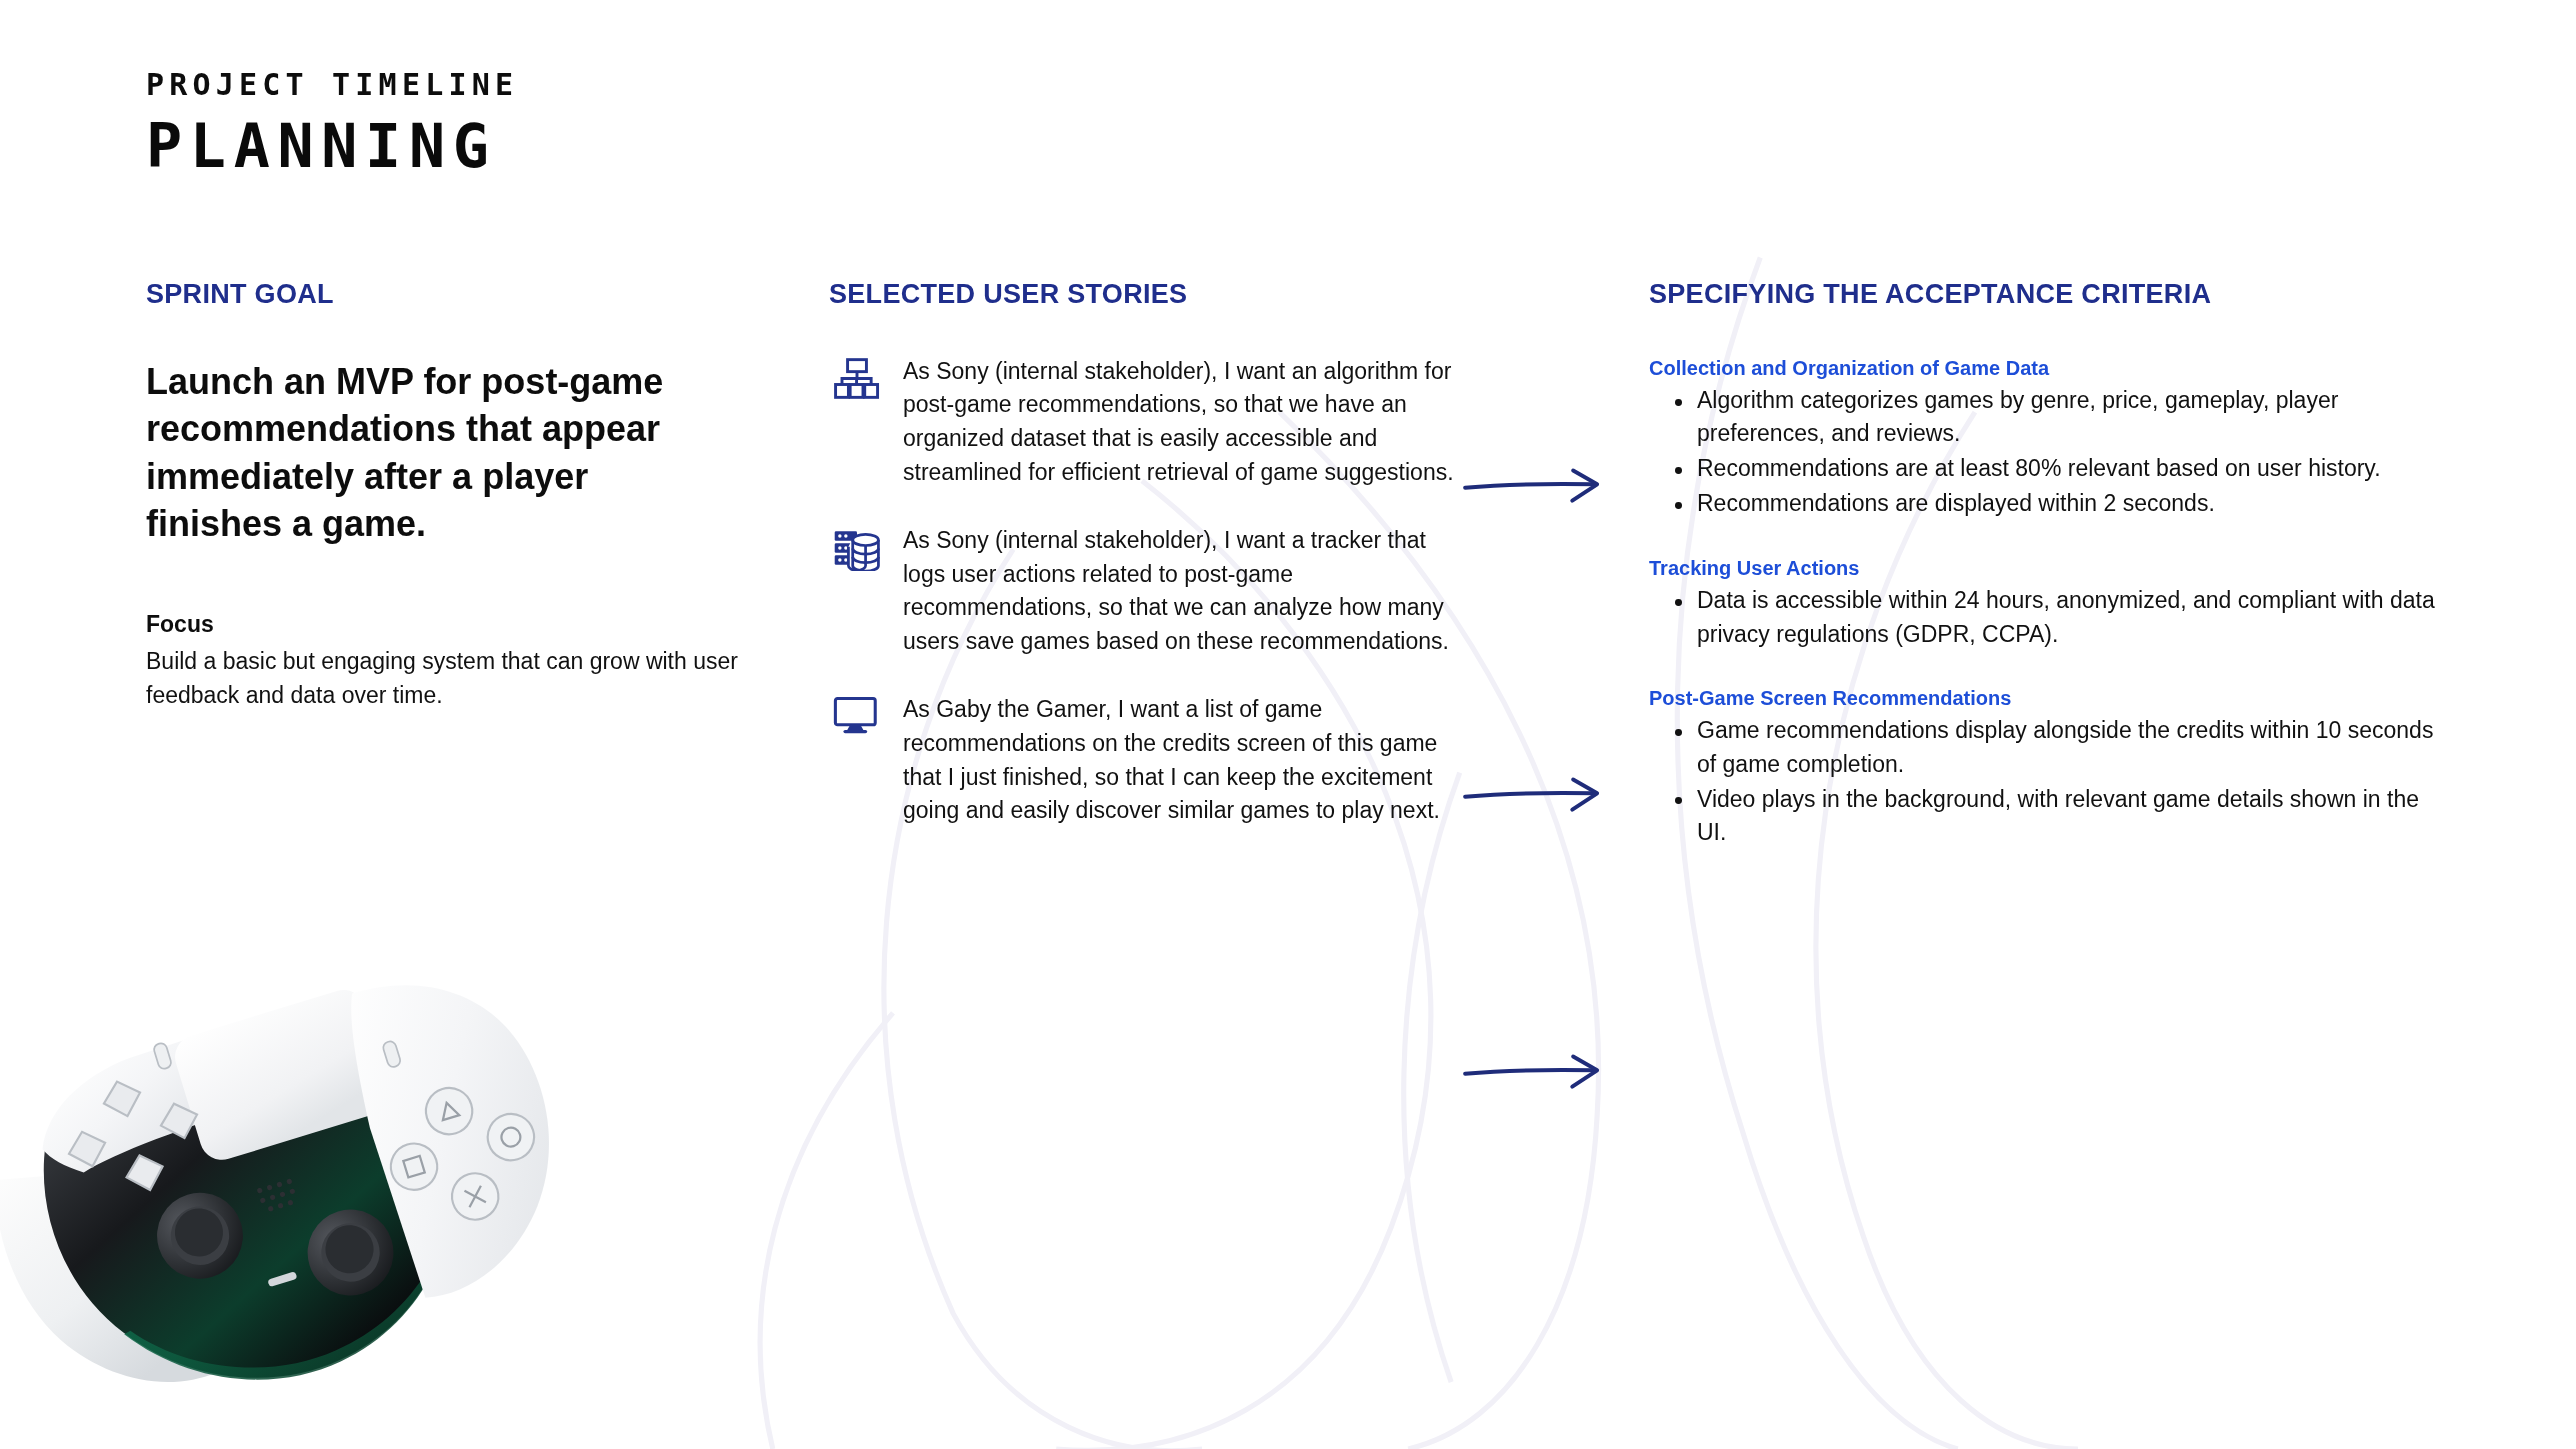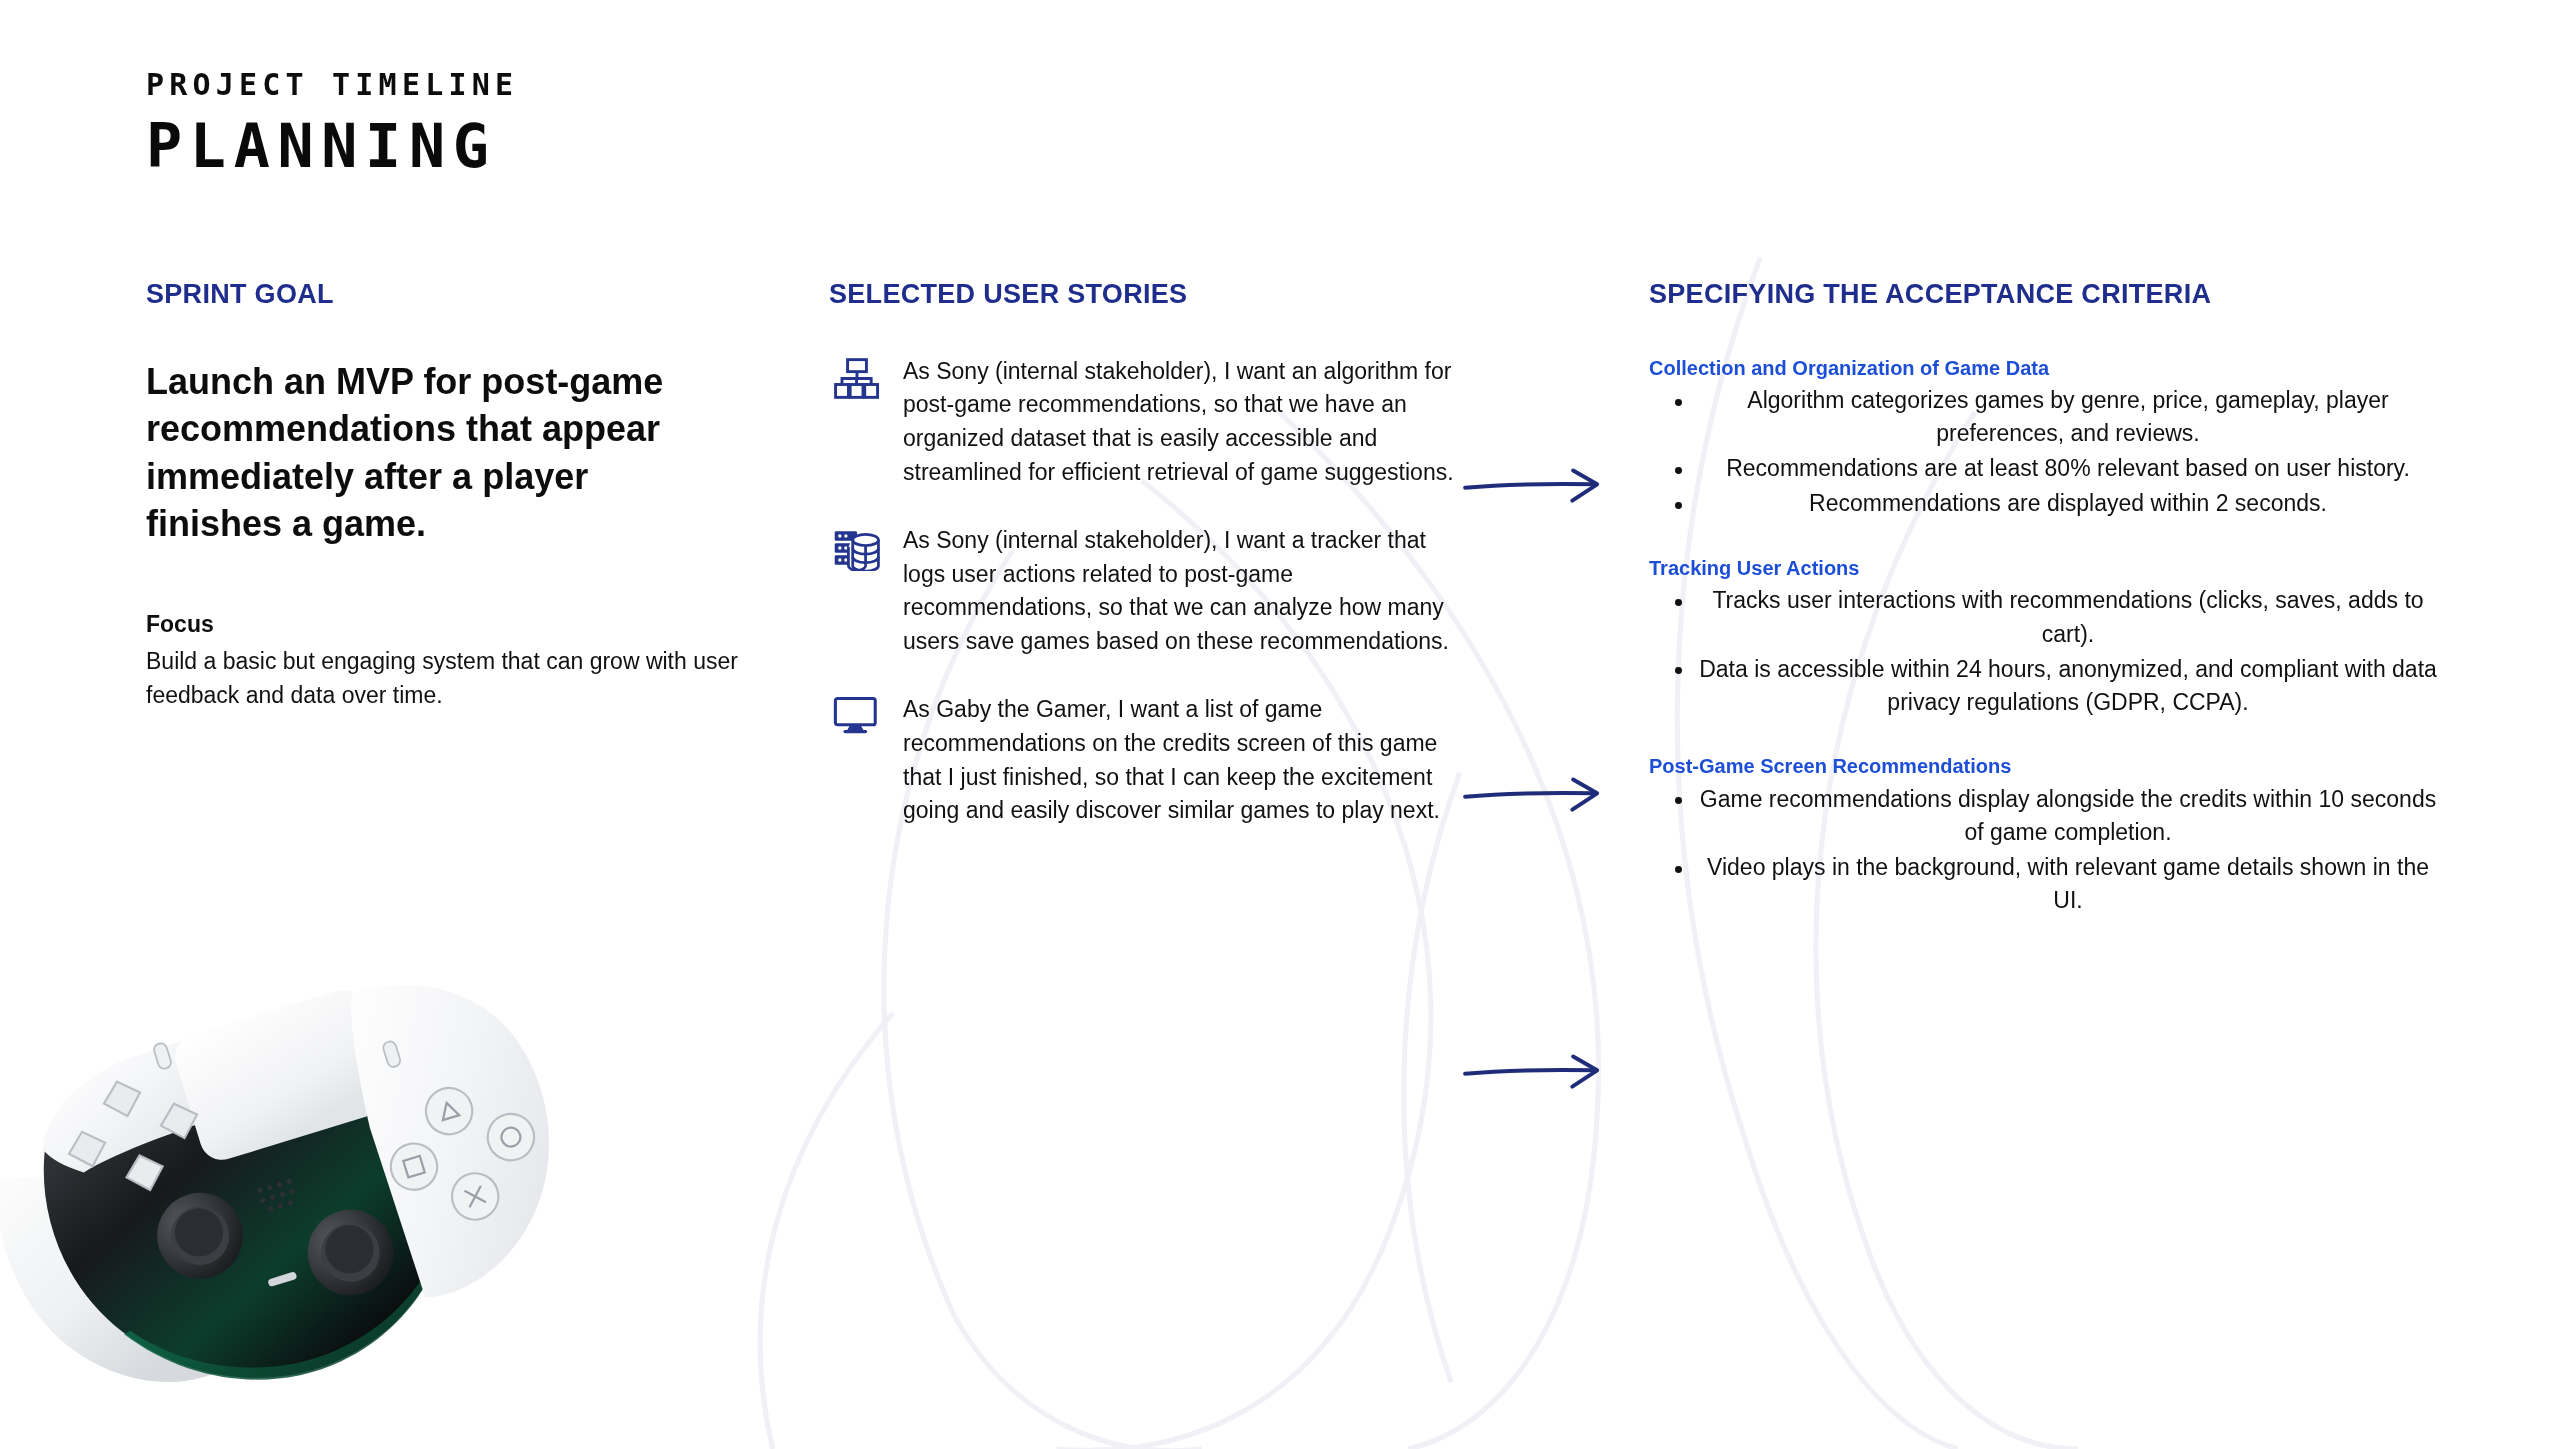--- a/index.html
+++ b/index.html
@@ -150,21 +150,20 @@
     padding: 0;
   }
   .criteria-list li {
     position: relative;
     padding-left: 48px;
     font-size: 23px;
     line-height: 1.45;
     color: #111111;
     margin-bottom: 1.7px;
     max-width: 790px;
-    text-align: center;
   }
   .criteria-list li::before {
     content: "";
     position: absolute;
     left: 26px;
     top: 14.6px;
     width: 6.9px;
     height: 6.9px;
     border-radius: 50%;
     background: #111111;
@@ -406,21 +405,20 @@
         <ul class="criteria-list">
           <li>Algorithm categorizes games by genre, price, gameplay, player preferences, and reviews.</li>
           <li>Recommendations are at least 80% relevant based on user history.</li>
           <li>Recommendations are displayed within 2 seconds.</li>
         </ul>
       </div>
 
       <div class="criteria-group">
         <div class="criteria-heading">Tracking User Actions</div>
         <ul class="criteria-list">
-          <li>Tracks user interactions with recommendations (clicks, saves, adds to cart).</li>
           <li>Data is accessible within 24 hours, anonymized, and compliant with data privacy regulations (GDPR, CCPA).</li>
         </ul>
       </div>
 
       <div class="criteria-group">
         <div class="criteria-heading">Post-Game Screen Recommendations</div>
         <ul class="criteria-list">
           <li>Game recommendations display alongside the credits within 10 seconds of game completion.</li>
           <li>Video plays in the background, with relevant game details shown in the UI.</li>
         </ul>

